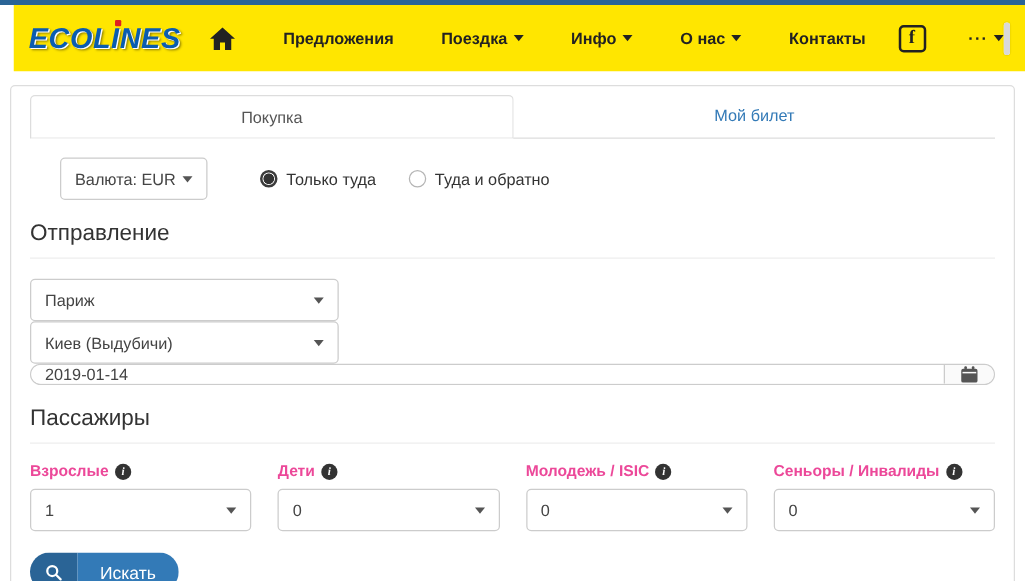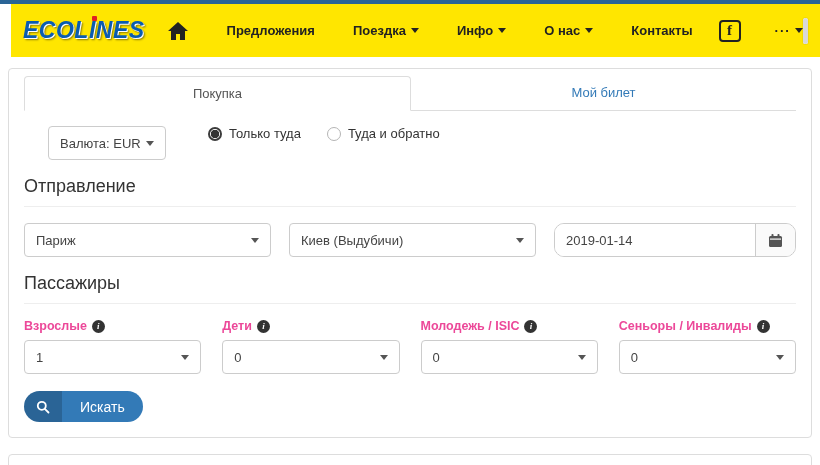--- a/index.html
+++ b/index.html
@@ -28,34 +28,34 @@
 
   
   .card { margin:11px 8px 0; border:1px solid #ddd; border-radius:4px; background:#fff; }
   .main-card { padding:7px 15px 15px; }
 
   .tabs { display:flex; border-bottom:1px solid #ddd; }
   .tab { flex:1; text-align:center; padding:9px 0; font-size:13px; cursor:pointer; }
   .tab.active { border:1px solid #ddd; border-bottom:1px solid #fff; border-radius:4px 4px 0 0; margin-bottom:-1px; color:#555; }
   .tab.inactive { color:#337ab7; }
 
-  .row-currency { display:flex; align-items:flex-start; margin-top:15px;padding-left:24px; }
+  .row-currency { display:flex; align-items:center; margin-top:15px;padding-left:24px; }
   .select { border:1px solid #ccc; border-radius:4px; height:34px; background:#fff; display:flex; align-items:center;
             justify-content:space-between; padding:0 11px; font-size:13px; color:#444; cursor:pointer; }
   .sel-caret { width:0; height:0; border-left:4px solid transparent; border-right:4px solid transparent; border-top:5px solid #555; }
   .currency-select { width:118px; }
   .radios { display:flex; align-items:center; gap:26px; margin-left:42px; }
   .radio { display:flex; align-items:center; gap:7px; font-size:13px; color:#333; cursor:pointer; }
   .rdot { width:14px; height:14px; border-radius:50%; }
   .rdot.on  { border:2px solid #3b3b3b; background:radial-gradient(circle, #333 0 4px, #fff 4.5px); }
   .rdot.off { border:1px solid #b5b5b5; background:#fff; }
 
   .section-h { font-size:18px; color:#333; margin-top:16px; padding-bottom:9px; border-bottom:1px solid #eee; font-weight:normal; }
 
-  .row-route { display:flex; gap:18px; margin-top:16px; }
+  .row-route { display:flex; margin-top:16px;flex-direction:column; }
   .route-select { width:247px; }
   .date-group { flex:1; display:flex; border:1px solid #ccc; border-radius:10px; overflow:hidden; height:34px; }
   .date-input { flex:1; border:0; outline:none; padding:0 11px; font-size:13px; color:#444; font-family:"Liberation Sans",sans-serif; }
   .date-addon { width:40px; border-left:1px solid #ccc; background:#fafafa; display:flex; align-items:center; justify-content:center; cursor:pointer; }
 
   .pass-grid { display:grid; grid-template-columns:repeat(4,1fr); column-gap:21px; margin-top:15px; }
   .pass-label { font-size:12.5px; font-weight:bold; color:#ec4899; display:flex; align-items:center; gap:5px; }
   .pass-select { margin-top:7px; }
   .info-i { width:13px; height:13px; border-radius:50%; background:#333; color:#fff; display:inline-flex; align-items:center; justify-content:center;
             font-size:9px; font-weight:bold; font-family:"Liberation Serif",serif; flex:0 0 auto; }

